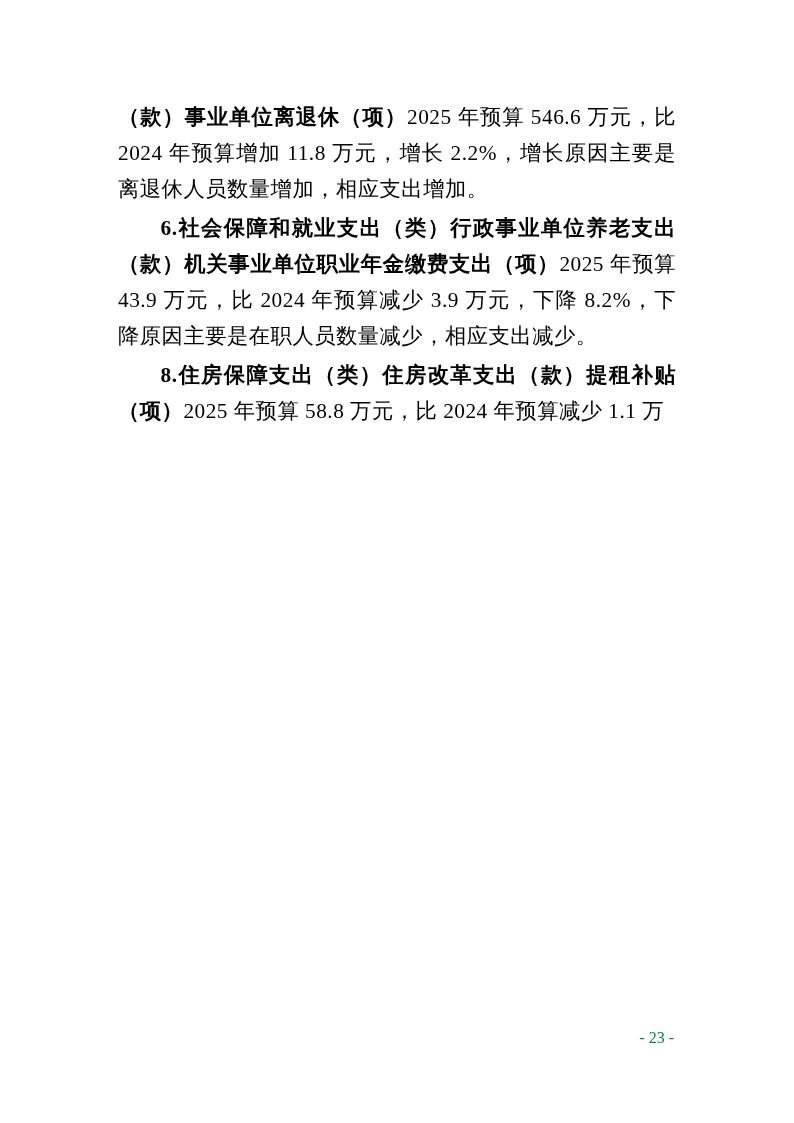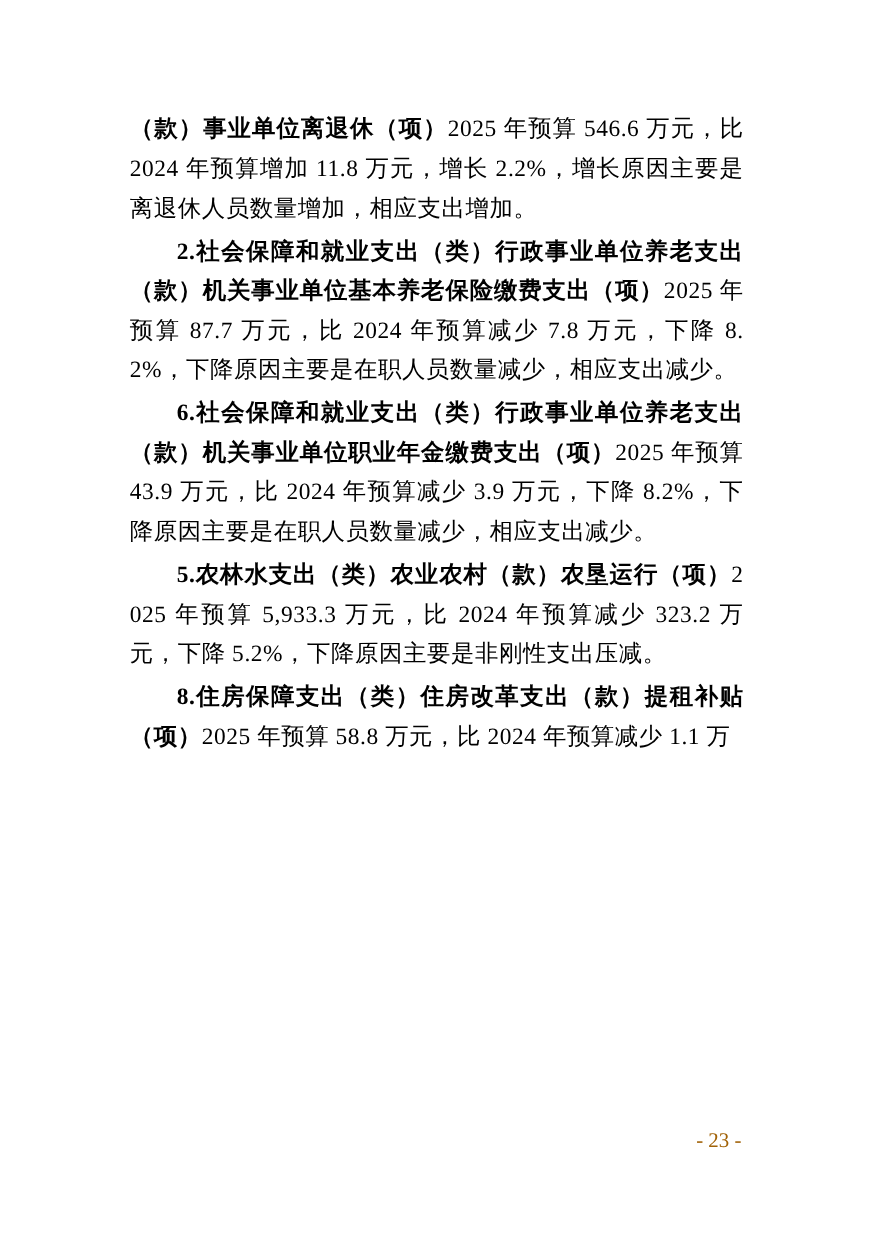--- a/index.html
+++ b/index.html
@@ -34,40 +34,38 @@
   .para.continuation {
     text-indent: 0;
   }
   .cat {
     font-weight: bold;
   }
   .footer-pagenum {
     position: absolute;
     top: 1028px;
     right: 120px;
-    font-size: 19px;
+    font-size: 16px;
     line-height: 20px;
     font-family: "Liberation Serif", serif;
-    color: #a16207;
+    color: #15803d;
   }
 </style>
 </head>
 <body>
 
 <div class="page">
   <div class="content">
 
     <p class="para continuation"><span class="cat">（款）事业单位离退休（项）</span><span>2025 年预算 546.6 万元，比 2024 年预算增加 11.8 万元，增长 2.2%，增长原因主要是离退休人员数量增加，相应支出增加。</span></p>
 
-    <p class="para"><span class="cat">2.社会保障和就业支出（类）行政事业单位养老支出（款）机关事业单位基本养老保险缴费支出（项）</span><span>2025 年预算 87.7 万元，比 2024 年预算减少 7.8 万元，下降 8.2%，下降原因主要是在职人员数量减少，相应支出减少。</span></p>
 
     <p class="para"><span class="cat">6.社会保障和就业支出（类）行政事业单位养老支出（款）机关事业单位职业年金缴费支出（项）</span><span>2025 年预算 43.9 万元，比 2024 年预算减少 3.9 万元，下降 8.2%，下降原因主要是在职人员数量减少，相应支出减少。</span></p>
 
 
-    <p class="para"><span class="cat">5.农林水支出（类）农业农村（款）农垦运行（项）</span><span>2025 年预算 5,933.3 万元，比 2024 年预算减少 323.2 万元，下降 5.2%，下降原因主要是非刚性支出压减。</span></p>
 
 
     <p class="para"><span class="cat">8.住房保障支出（类）住房改革支出（款）提租补贴（项）</span><span>2025 年预算 58.8 万元，比 2024 年预算减少 1.1 万</span></p>
 
   </div>
 
   <div class="footer-pagenum">- 23 -</div>
 </div>
 
 </body></html>

